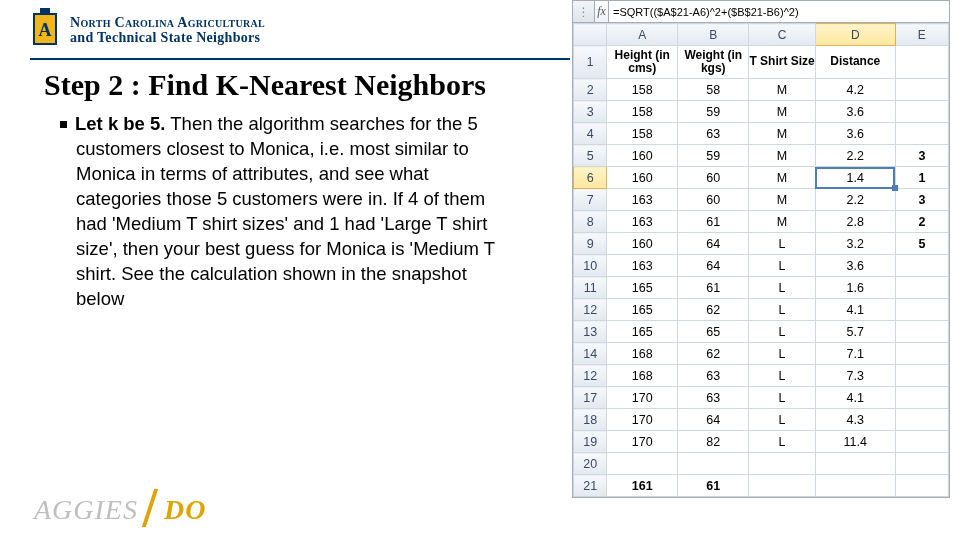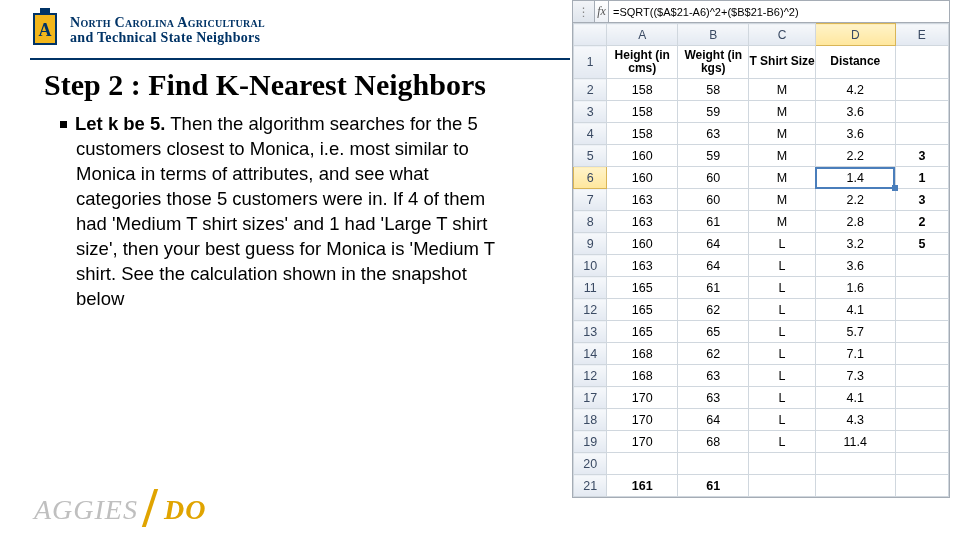--- a/index.html
+++ b/index.html
@@ -378,21 +378,21 @@
           <td class="rowhdr">18</td>
           <td class="right">170</td>
           <td class="right">64</td>
           <td class="">L</td>
           <td class="right">4.3</td>
           <td class="right rank"></td>
         </tr>
         <tr class="data">
           <td class="rowhdr">19</td>
           <td class="right">170</td>
-          <td class="right">68</td>
+          <td class="right">82</td>
           <td class="">L</td>
           <td class="right">11.4</td>
           <td class="right rank"></td>
         </tr>
         <tr class="data">
           <td class="rowhdr">20</td>
           <td class="right"></td>
           <td class="right"></td>
           <td class=""></td>
           <td class="right"></td>

